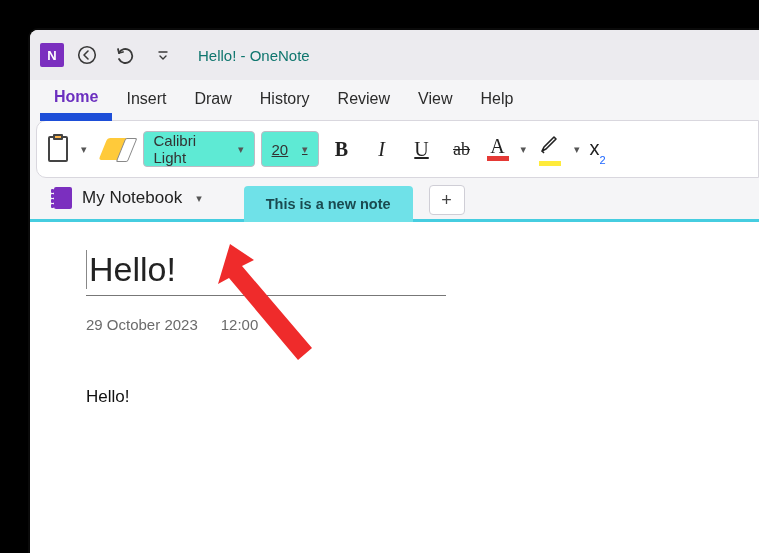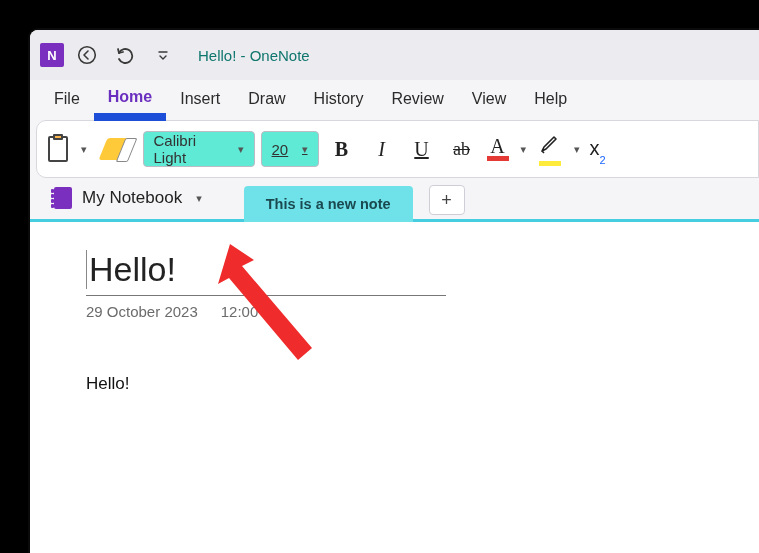--- a/index.html
+++ b/index.html
@@ -165,21 +165,21 @@
     height: calc(100% - 50px - 40px - 58px - 44px);
     padding: 28px 0 0 56px;
   }
   .ptitle {
     font-size:34px; font-weight:400; color:#222;
     width:360px;
     border-left:1px solid #888;
     padding-left:2px;
   }
   .rule { width:360px; height:1px; background:#777; margin-top:6px;}
-  .meta { display:flex; gap:23px; color:#6b6b6b; font-size:15px; margin-top:7px;}
+  .meta { display:flex; gap:23px; color:#6b6b6b; font-size:15px; margin-top:20px;}
   .body { margin-top:54px; font-size:17px; color:#111;}
 
   
   .arrow {
     position:absolute; pointer-events:none;
     left:182px; top:206px;
   }
 </style>
 </head>
 <body>
@@ -204,21 +204,20 @@
     </div>
     <div class="tbtn">
       <svg width="12" height="12" viewBox="0 0 12 12">
           <path d="M2 3h8M3 7l3 3 3-3" fill="none" stroke="#3a3a3a" stroke-width="1.4" stroke-linecap="round" stroke-linejoin="round"></path>
         </svg>
     </div>
     <div class="title-text">Hello!  -  OneNote</div>
   </div>
 
   <div class="menubar">
-    <div class="menuitem">File</div>
     <div class="menuitem active">Home</div>
     <div class="menuitem">Insert</div>
     <div class="menuitem">Draw</div>
     <div class="menuitem">History</div>
     <div class="menuitem">Review</div>
     <div class="menuitem">View</div>
     <div class="menuitem">Help</div>
   </div>
 
   <div class="ribbon">

